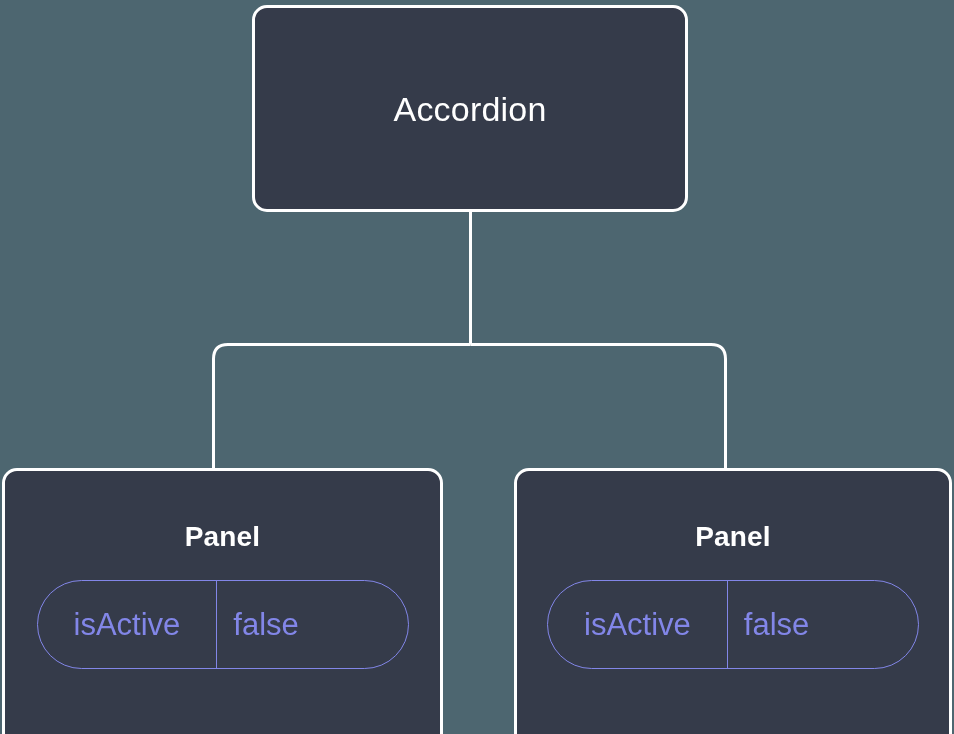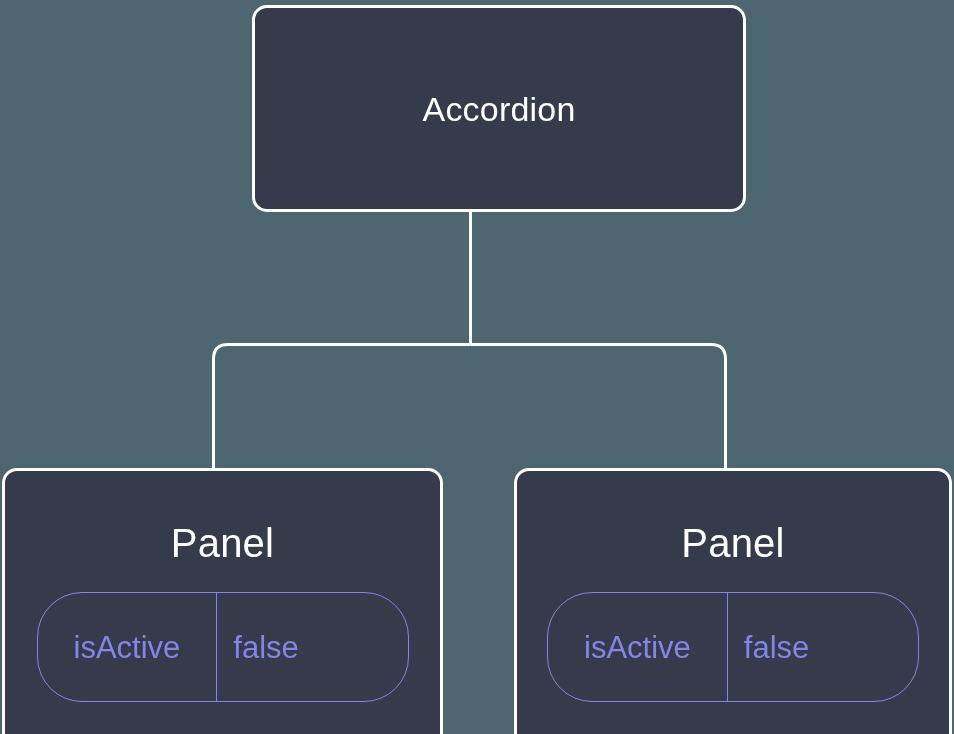--- a/index.html
+++ b/index.html
@@ -40,42 +40,42 @@
     font-size:33px;
     font-weight:400;
     letter-spacing:0.2px;
     line-height:1;
     white-space:nowrap;
   }
 
   
   #root-node {
     left:252px; top:5px;
-    width:494px; height:207px;
+    width:436px; height:207px;
     justify-content:center;
   }
   #root-node .node-title { font-size:34px; }
 
   
   .panel-node {
     top:468px;
     height:290px;
     padding-top:52px;
   }
   #panel-node-0 { left:2px;   width:441px; }
   #panel-node-1 { left:514px; width:438px; }
 
-  .panel-node .node-title { font-size:40px; }
+  .panel-node .node-title { font-size:28px;font-weight:bold; }
 
   
   .prop-pill {
     margin-top:29px;
     display:flex;
     align-items:stretch;
-    height:110px;
+    height:89px;
     border:1.5px solid #8286e8;
     border-radius:45px;
     overflow:hidden;
   }
   .prop-key, .prop-value {
     display:flex;
     align-items:center;
     justify-content:center;
     color:#8286e8;
     font-size:31px;

